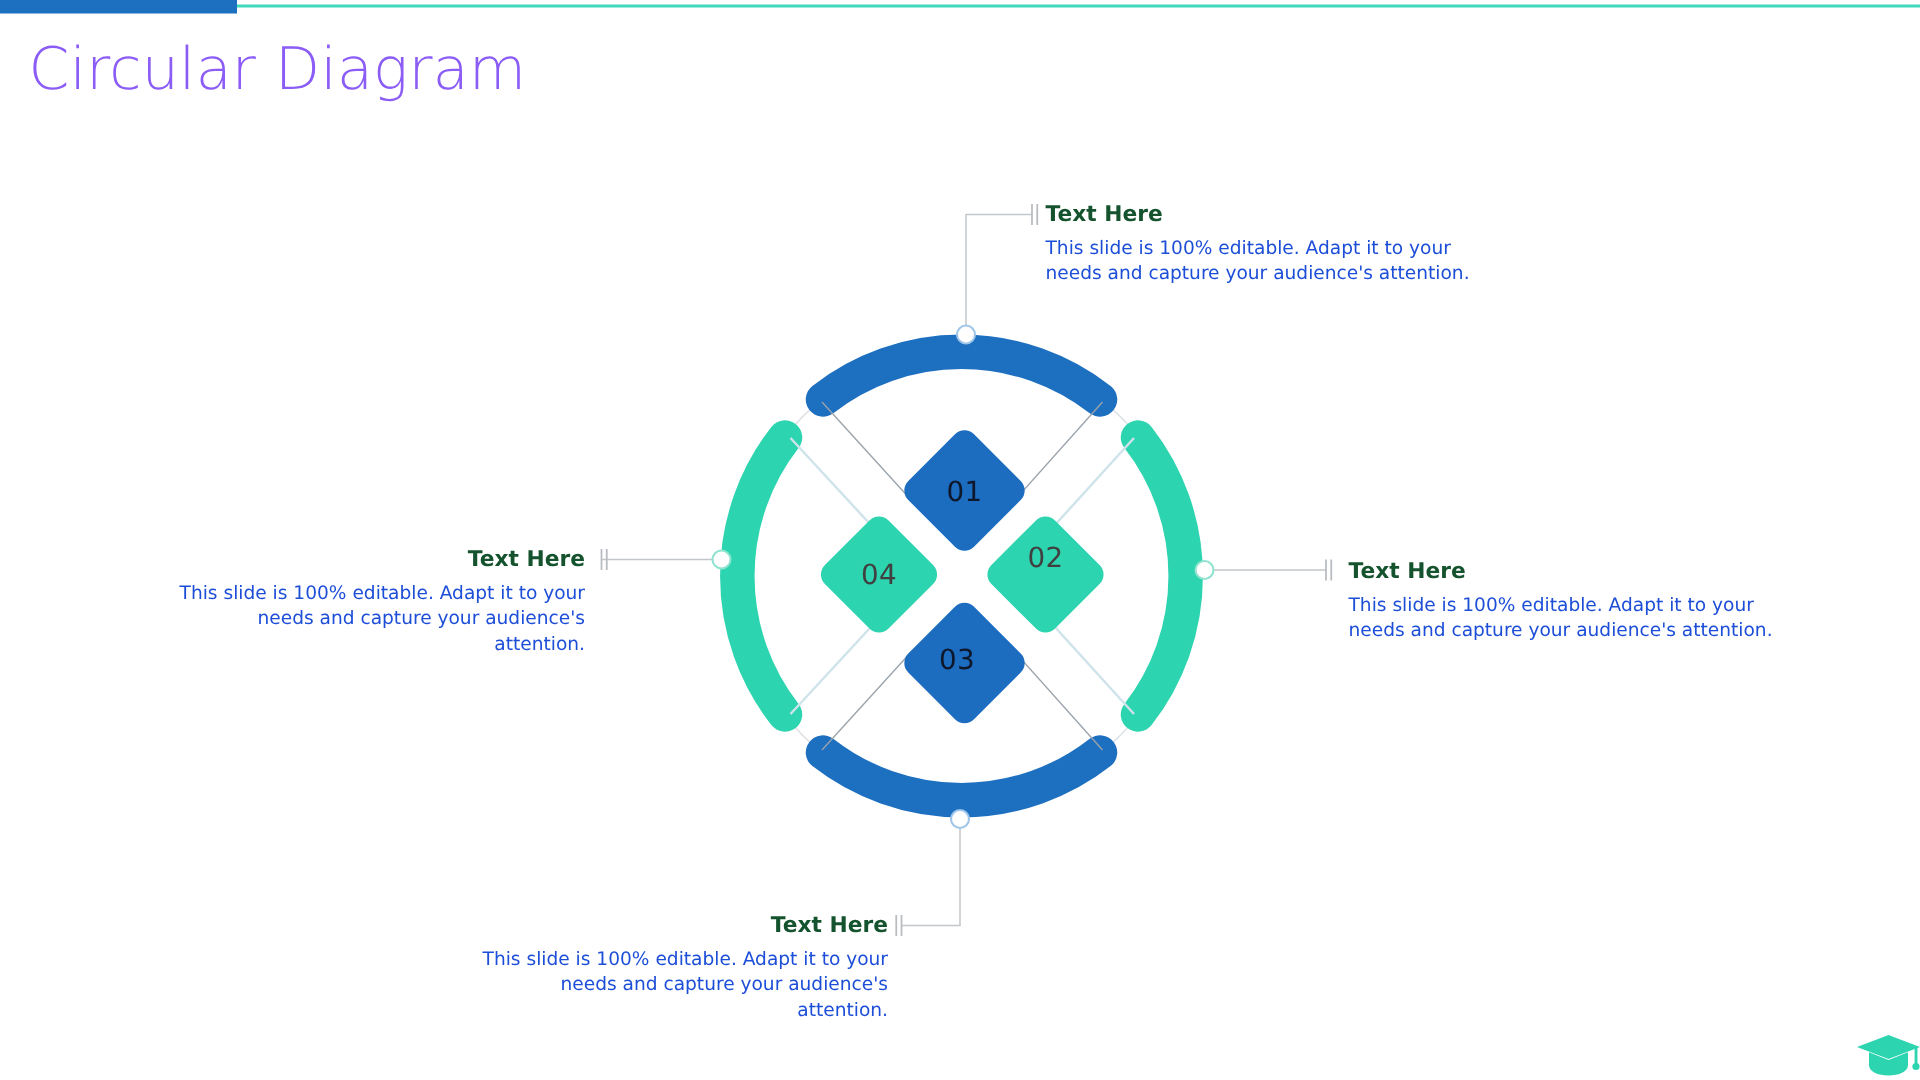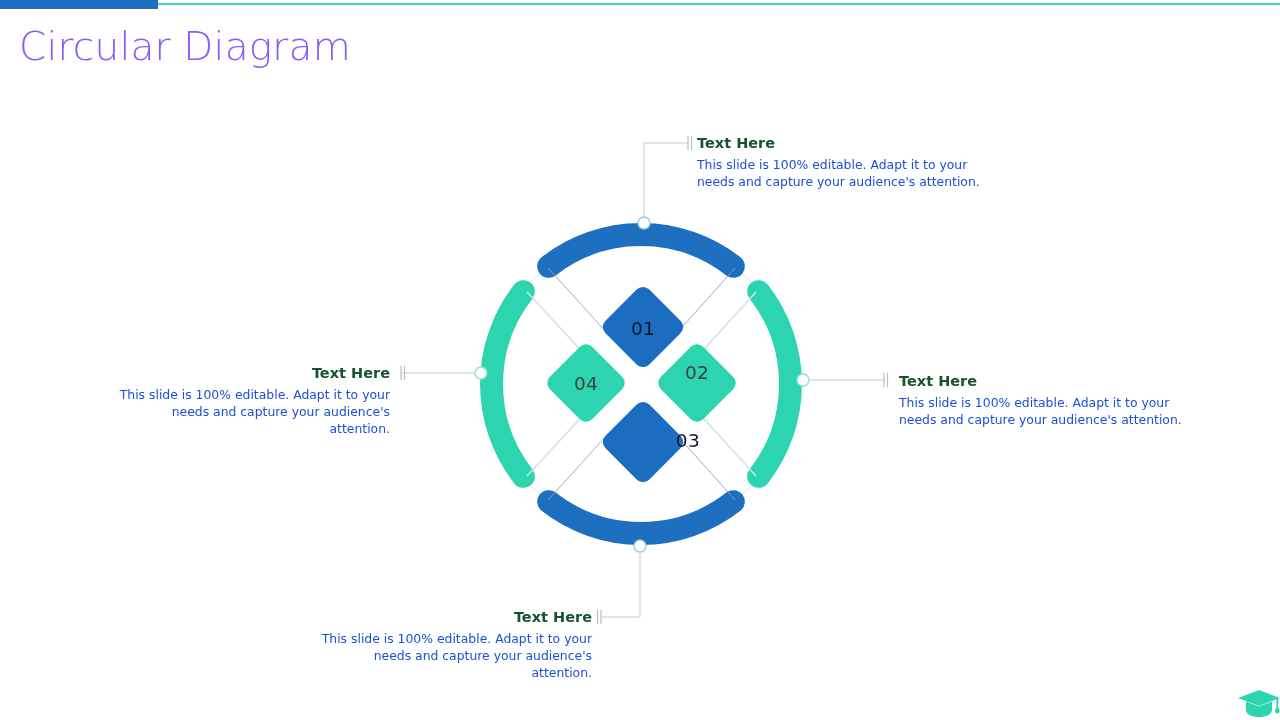--- a/index.html
+++ b/index.html
@@ -110,21 +110,21 @@
     font-weight: 400;
     text-align: center;
     width: 60px;
     letter-spacing: 0.3px;
   }
   .diamond-label.light { color: #0f172a; }
   .diamond-label.dark  { color: #404040; }
 
   #lbl-01 { left: 613px; top: 318px; }
   #lbl-02 { left: 667px; top: 362px; }
-  #lbl-03 { left: 640px; top: 430px; text-align: right; }
+  #lbl-03 { left: 608px; top: 430px; }
   #lbl-04 { left: 556px; top: 373px; }
 
   
   .corner-logo {
     position: absolute;
     right: -2px;
     bottom: -4px;
     width: 46px;
     height: 40px;
   }

